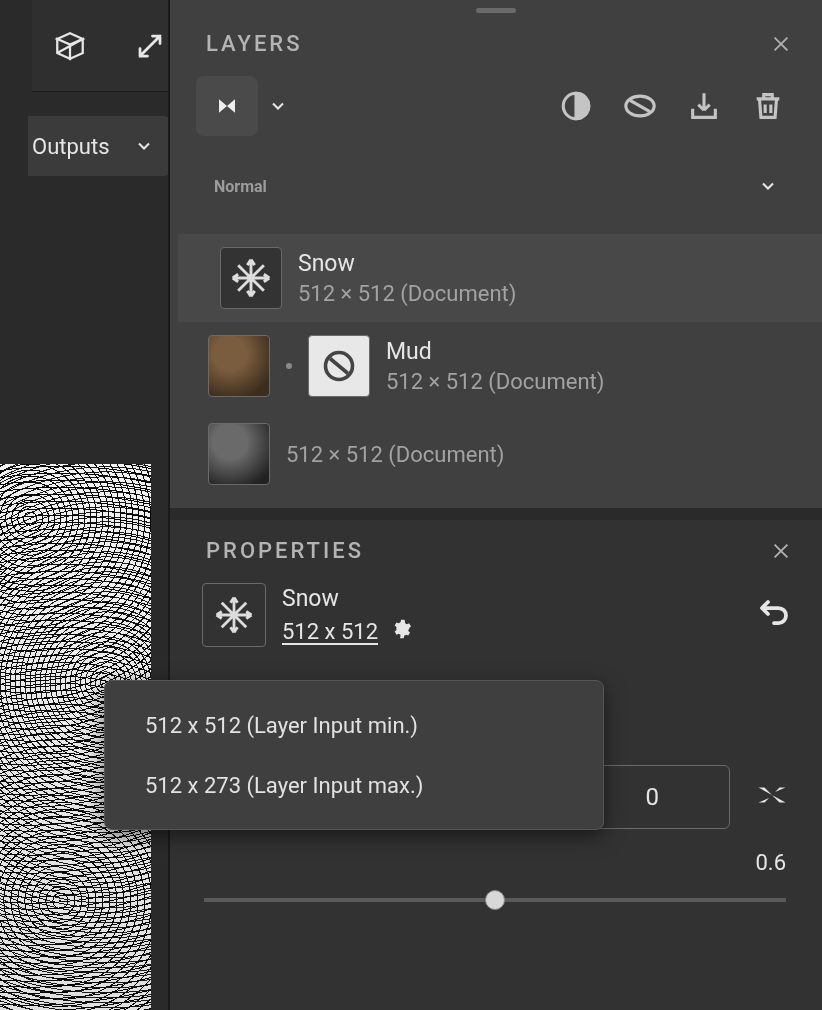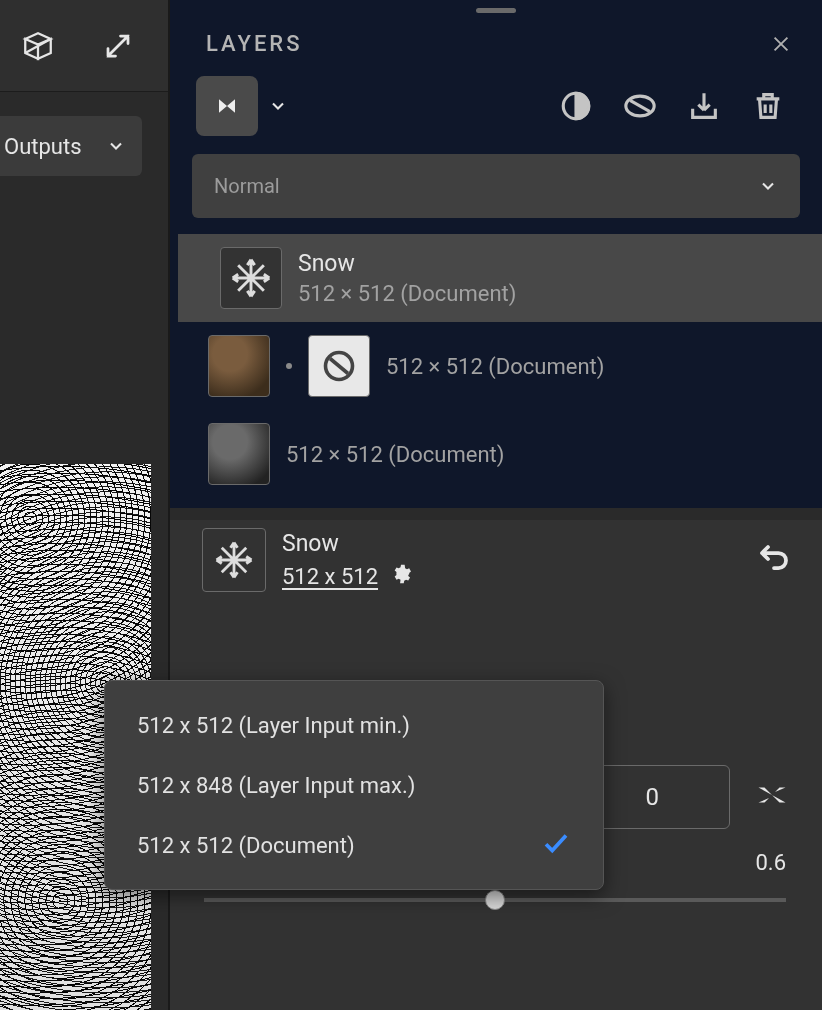--- a/index.html
+++ b/index.html
@@ -1,57 +1,57 @@
 <!DOCTYPE html>
 <html><head>
 <meta charset="utf-8">
 <style>
   * { box-sizing: border-box; margin: 0; padding: 0; font-family: -apple-system, BlinkMacSystemFont, "Segoe UI", Roboto, sans-serif; }
   html, body { width: 822px; height: 1010px; overflow: hidden; background: #2a2a2a; }
   body { display: flex; }
 
   
-  .leftcol { width: 170px; background: #2a2a2a; display: flex; flex-direction: column; position: relative; }
+  .leftcol { width: 170px; background: #2a2a2a; display: flex; flex-direction: column; position: relative; align-items: flex-end; }
   .border-r { position:absolute; right:0; top:0; bottom:0; width:2px; background:#1a1a1a; }
   .iconrow { height: 92px; display:flex; align-items:center; gap: 40px; padding-left: 18px; background:#2f2f2f; border-bottom:1px solid #1c1c1c;}
   .icon-btn { width:40px; height:40px; display:flex; align-items:center; justify-content:center; fill:#e6e6e6; color:#e6e6e6; }
   .outputs-pill { margin-top: 24px; margin-left:0; width:142px; height:60px; background:#3b3b3b; border-radius:0 6px 6px 0; display:flex; align-items:center; padding:0 16px 0 4px; justify-content:space-between; }
   .outputs-pill span { color:#e6e6e6; font-size:22px; }
   .chev { width:20px; height:20px; }
   .chev svg { width:20px; height:20px; stroke:#e6e6e6; stroke-width:2.5; fill:none; }
 
   .preview-img {
     position:absolute; left:0; bottom:0; width:151px; height:546px;
     background:
       repeating-radial-gradient(circle at 20% 10%, #111 0 1px, transparent 1px 6px),
       repeating-radial-gradient(circle at 70% 40%, #222 0 1px, transparent 1px 5px),
       repeating-radial-gradient(circle at 40% 80%, #000 0 1px, transparent 1px 7px),
       linear-gradient( #e8e8e8, #d7d7d7);
     filter: contrast(1.1);
   }
 
   
-  .rightcol { flex:1; display:flex; flex-direction:column; background:#0f172a; }
+  .rightcol { flex:1; display:flex; flex-direction:column; background:#404040; }
   .grabber { width:40px; height:5px; background:#6a6a6a; border-radius:3px; margin:8px auto 0; }
 
   .panel-header { display:flex; align-items:center; justify-content:space-between; padding: 18px 30px 12px 36px; }
   .panel-title { color:#b4b4b4; font-size:22px; letter-spacing:3px; font-weight:500; }
   .close-x { width:22px; height:22px; }
   .close-x svg { width:22px; height:22px; stroke:#b0b0b0; stroke-width:2; }
 
   .toolbar { display:flex; align-items:center; padding: 8px 30px 18px 26px; }
   .mode-btn { width:62px; height:60px; background:#4a4a4a; border-radius:8px; display:flex; align-items:center; justify-content:center; }
   .mode-btn svg { fill:#eee; }
   .mode-caret { margin-left:10px; }
   .toolbar-spacer { flex:1; }
   .tool-icn { width:48px; height:48px; margin-left:16px; display:flex; align-items:center; justify-content:center; }
   .tool-icn svg { stroke:#c4c4c4; fill:none; stroke-width:2.2; width:34px; height:34px; }
 
   .blend-select { margin: 0 22px 16px 22px; height:64px; background:#404040; border-radius:6px; display:flex; align-items:center; padding:0 22px; justify-content:space-between; }
-  .blend-select span { color:#9c9c9c; font-size:20px; }
+  .blend-select span { color:#9c9c9c; font-size:16px;font-weight:bold; }
 
   .layers-list { display:flex; flex-direction:column; padding-bottom:10px;}
   .layer-row { display:flex; align-items:center; height:88px; padding:0 20px 0 38px; gap:16px; }
   .layer-row.selected { background:#484848; padding-left:42px; margin-left:8px;}
   .thumb { width:62px; height:62px; border:1px solid #6a6a6a; border-radius:4px; background:#333; flex-shrink:0; display:flex; align-items:center; justify-content:center; overflow:hidden;}
   .mask-dot { width:6px; height:6px; border-radius:50%; background:#8a8a8a; flex-shrink:0;}
   .mask-thumb { width:62px; height:62px; border:1px solid #6a6a6a; border-radius:4px; background:#e8e8e8; display:flex; align-items:center; justify-content:center; flex-shrink:0;}
   .mask-thumb svg { width:36px; height:36px; stroke:#444; fill:none; stroke-width:2.4;}
   .layer-text { display:flex; flex-direction:column; gap:4px; }
   .layer-name { color:#e6e6e6; font-size:23px; }
@@ -71,21 +71,21 @@
   .propthumb svg { width:42px; height:42px; stroke:#ddd; fill:none; stroke-width:1.6;}
   .prop-text { display:flex; flex-direction:column; gap:6px; padding-top:2px; }
   .prop-name { color:#e6e6e6; font-size:23px; }
   .prop-dims-row { display:flex; align-items:center; gap:12px;}
   .prop-dims { color:#e6e6e6; font-size:22px; text-decoration: underline; text-underline-offset:4px;text-align:right;}
   .gear-icn svg { width:22px; height:22px; fill:#e6e6e6; }
   .undo-icn { margin-left:auto; padding-top:10px;}
   .undo-icn svg { width:36px; height:36px; stroke:#e6e6e6; fill:none; stroke-width:2.5;}
 
   
-  .popup { position:absolute; left:-66px; top:160px; width:500px; background:#3f3f3f; border:1px solid #555; border-radius:8px; padding:14px 8px; box-shadow:0 6px 20px rgba(0,0,0,0.5);}
+  .popup { position:absolute; left:-66px; top:160px; width:500px; background:#3f3f3f; border:1px solid #555; border-radius:8px; padding:14px 16px; box-shadow:0 6px 20px rgba(0,0,0,0.5);}
   .popup-item { height:60px; display:flex; align-items:center; padding:0 24px; justify-content:space-between;}
   .popup-item span { color:#e2e2e2; font-size:22px; }
   .check svg { width:30px; height:30px; stroke:#3a8cff; stroke-width:3; fill:none;}
 
   
   .seed-row { position:absolute; right:32px; top:245px; display:flex; align-items:center; gap:24px;}
   .seed-box { width:190px; height:64px; border:1px solid #6a6a6a; border-radius:6px; display:flex; align-items:center; justify-content:flex-end; padding-right:70px; color:#e6e6e6; font-size:24px; background:#323232;}
   .shuffle svg { width:36px; height:36px; stroke:#e6e6e6; fill:#e6e6e6; stroke-width:0;}
   .sliderval { position:absolute; right:36px; top:330px; color:#e6e6e6; font-size:22px;}
   .slider-track { position:absolute; left:34px; right:36px; top:378px; height:4px; background:#5a5a5a;}
@@ -187,35 +187,42 @@
     <div class="layer-row">
       <div class="thumb mud-th"></div>
       <div class="mask-dot"></div>
       <div class="mask-thumb">
         <svg viewBox="0 0 24 24">
             <circle cx="12" cy="12" r="9"></circle>
             <path d="M6 7l12 10"></path>
           </svg>
       </div>
       <div class="layer-text">
+        <div class="layer-name">Mud</div>
         <div class="layer-dim">512 × 512 (Document)</div>
       </div>
     </div>
 
     <div class="layer-row">
       <div class="thumb asphalt-th"></div>
       <div class="layer-text">
         <div class="layer-dim">512 × 512 (Document)</div>
       </div>
     </div>
   </div>
 
   <div class="divider"></div>
 
   <div class="props">
+    <div class="panel-header">
+      <div class="panel-title">PROPERTIES</div>
+      <div class="close-x"><svg viewBox="0 0 24 24">
+            <path d="M5 5l14 14M19 5L5 19"></path>
+          </svg></div>
+    </div>
     <div class="prop-body">
       <div class="prop-row1">
         <div class="propthumb">
           <svg viewBox="0 0 24 24">
               <path d="M12 2v20M2 12h20M5 5l14 14M19 5L5 19M12 2l-2 3m2-3l2 3M12 22l-2-3m2 3l2-3M2 12l3-2m-3 2l3 2M22 12l-3-2m3 2l-3 2"></path>
             </svg>
         </div>
         <div class="prop-text">
           <div class="prop-name">Snow</div>
           <div class="prop-dims-row">
@@ -247,23 +254,17 @@
     </div>
     <div class="sliderval">0.6</div>
     <div class="slider-track"></div>
     <div class="slider-thumb"></div>
 
     <div class="popup">
       <div class="popup-item">
         <span>512 x 512 (Layer Input min.)</span>
       </div>
       <div class="popup-item">
-        <span>512 x 848 (Layer Input max.)</span>
-      </div>
-      <div class="popup-item">
-        <span>512 x 512 (Document)</span>
-        <span class="check"><svg viewBox="0 0 24 24">
-              <path d="M4 13l5 5L20 6"></path>
-            </svg></span>
+        <span>512 x 273 (Layer Input max.)</span>
       </div>
     </div>
   </div>
 </div>
 
 </body></html>

